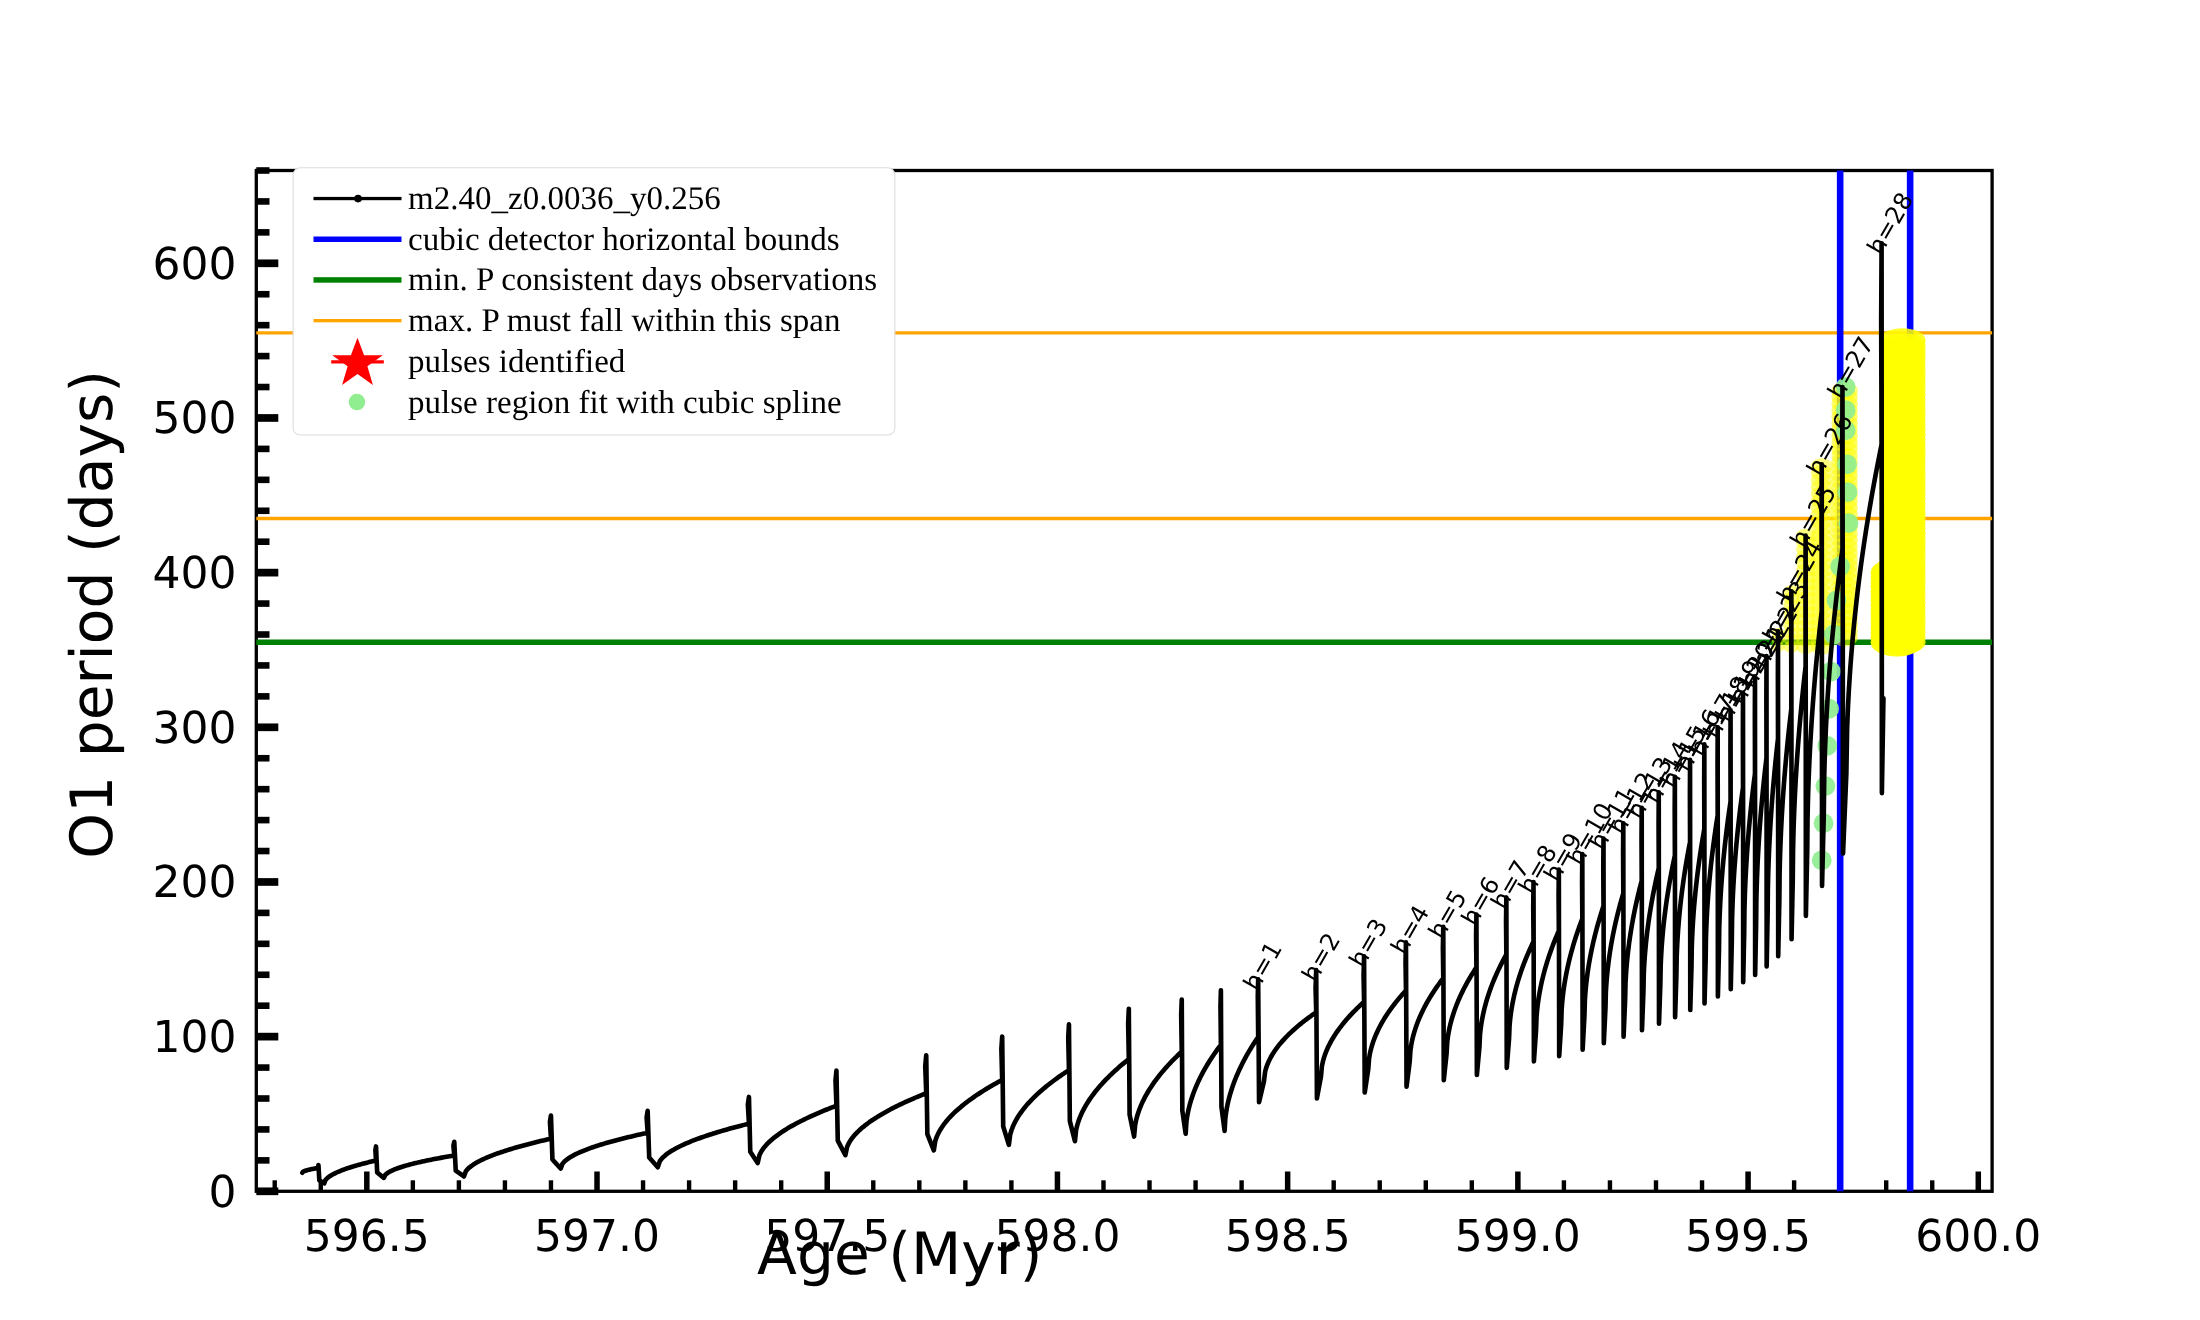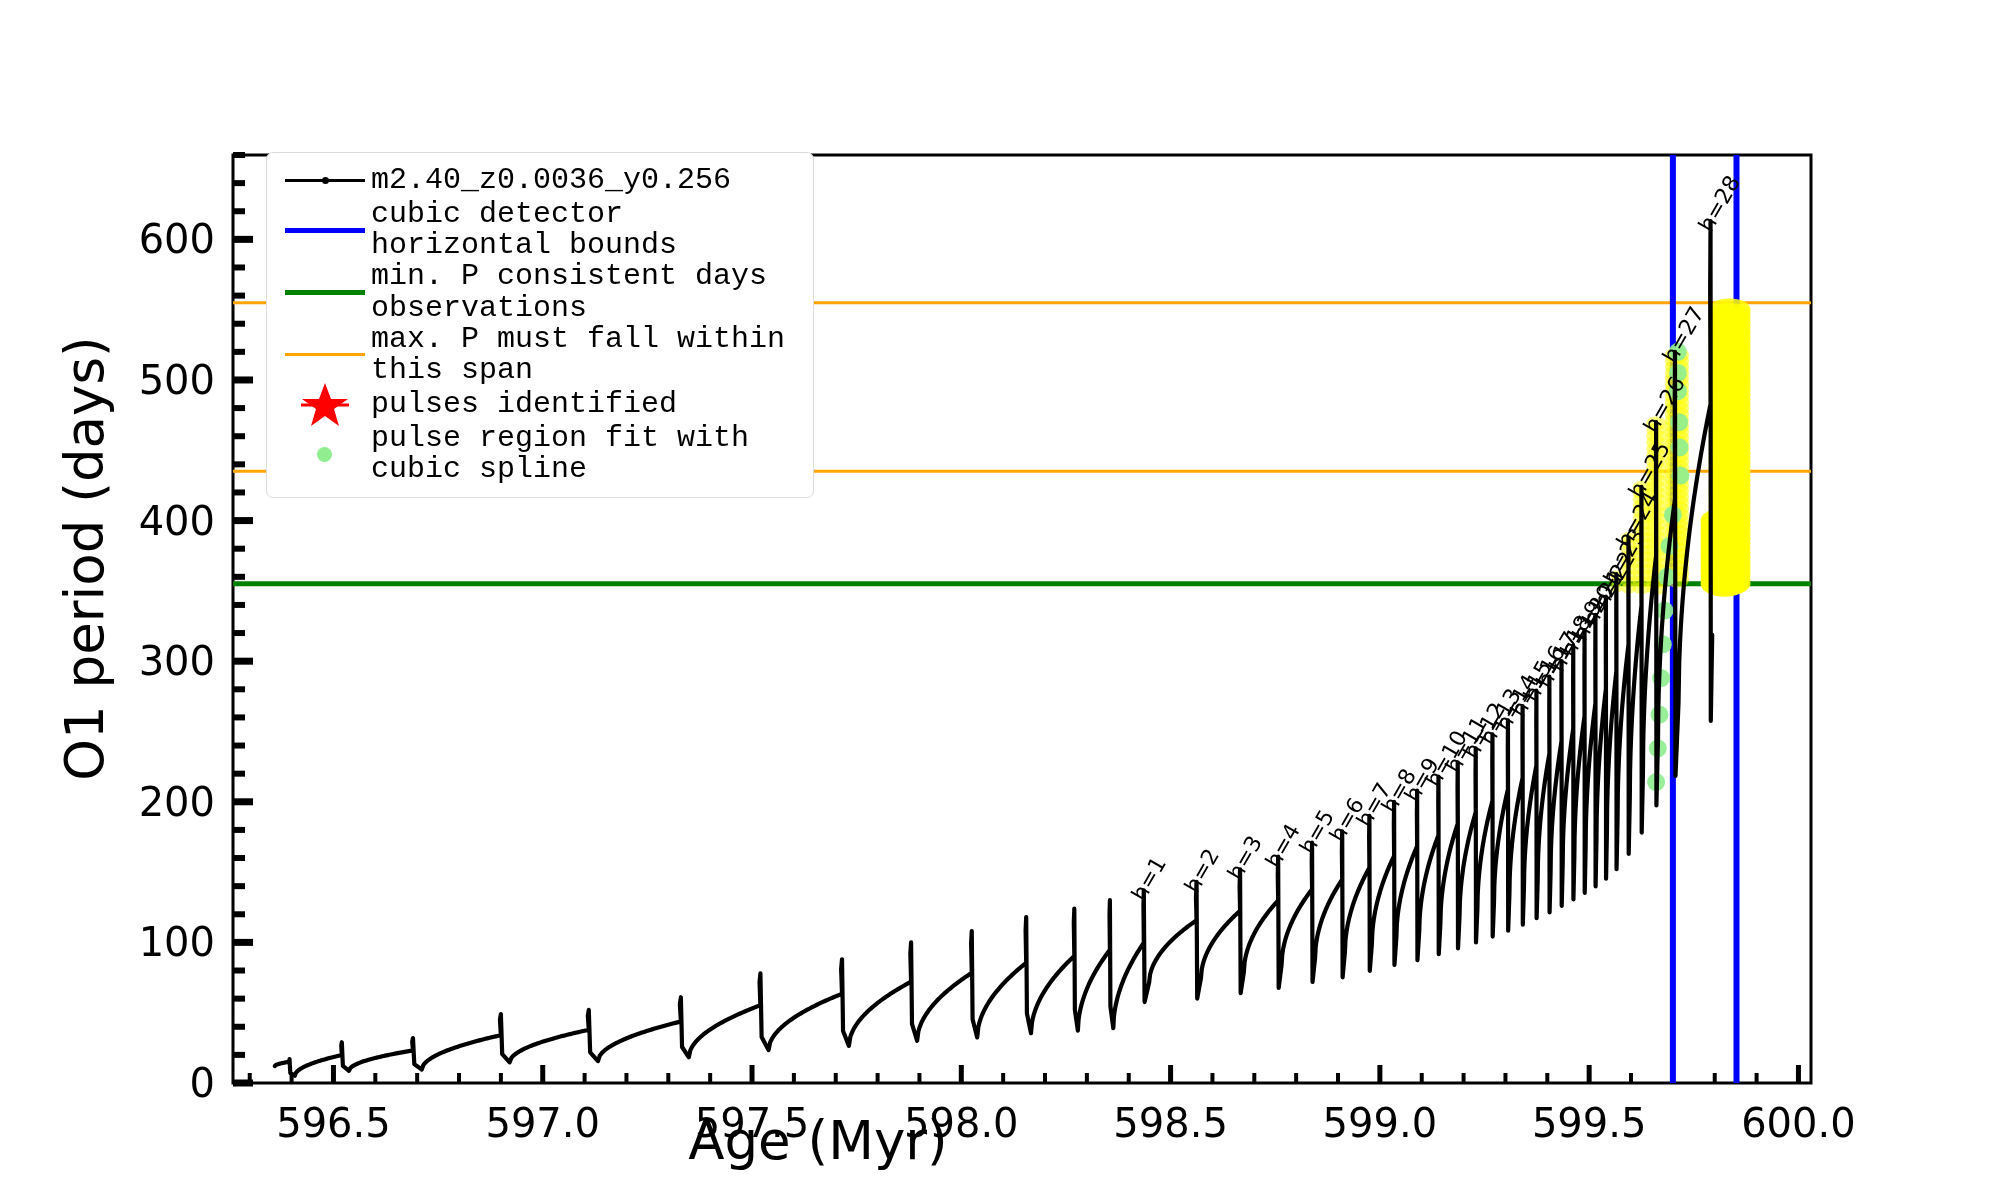--- a/index.html
+++ b/index.html
@@ -17,21 +17,21 @@
     font-size:53px;color:#000;font-family:"DejaVu Sans",sans-serif;
   }
   .tick-text{font-size:40px;fill:#000;font-family:"DejaVu Sans",sans-serif;}
   .legendbox{
     position:absolute;left:266px;top:152px;width:548px;
     background:#ffffff;border:1.5px solid #dcdcdc;border-radius:7px;
     padding:9px 12px 11px 12px;box-sizing:border-box;
   }
   .lrow{display:flex;align-items:center;min-height:37px;}
   .lkey{width:92px;flex:0 0 92px;height:37px;position:relative;}
-  .ltxt{font-size:30px;color:#000;line-height:1.04;font-family:Liberation Mono, monospace;white-space:pre-line;}
+  .ltxt{font-size:30px;color:#000;line-height:1.04;font-family:Liberation Serif, serif;white-space:pre-line;}
   .kline{position:absolute;left:6px;top:50%;width:80px;height:5px;margin-top:-2.5px;}
   .kline.thin{height:3px;margin-top:-1.5px;}
   .kdot{position:absolute;left:38px;top:50%;width:15px;height:15px;margin-top:-7.5px;border-radius:50%;}
   .kstar{position:absolute;left:22px;top:50%;margin-top:-23px;}
   .hlab{
     position:absolute;font-size:22px;color:#000;white-space:nowrap;
     font-family:"DejaVu Sans",sans-serif;
     transform-origin:left bottom;
   }
 </style>

